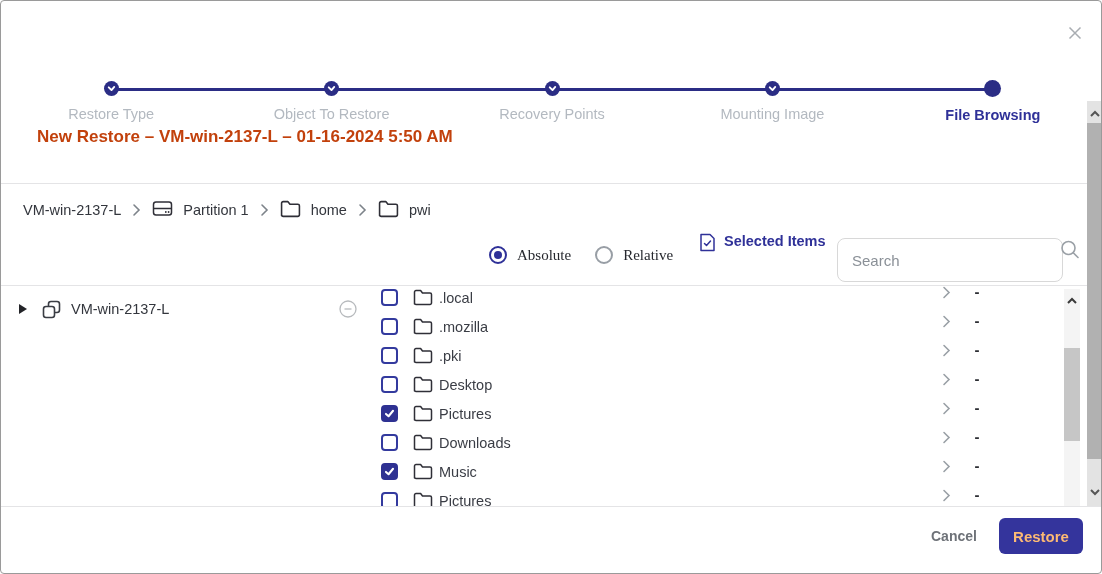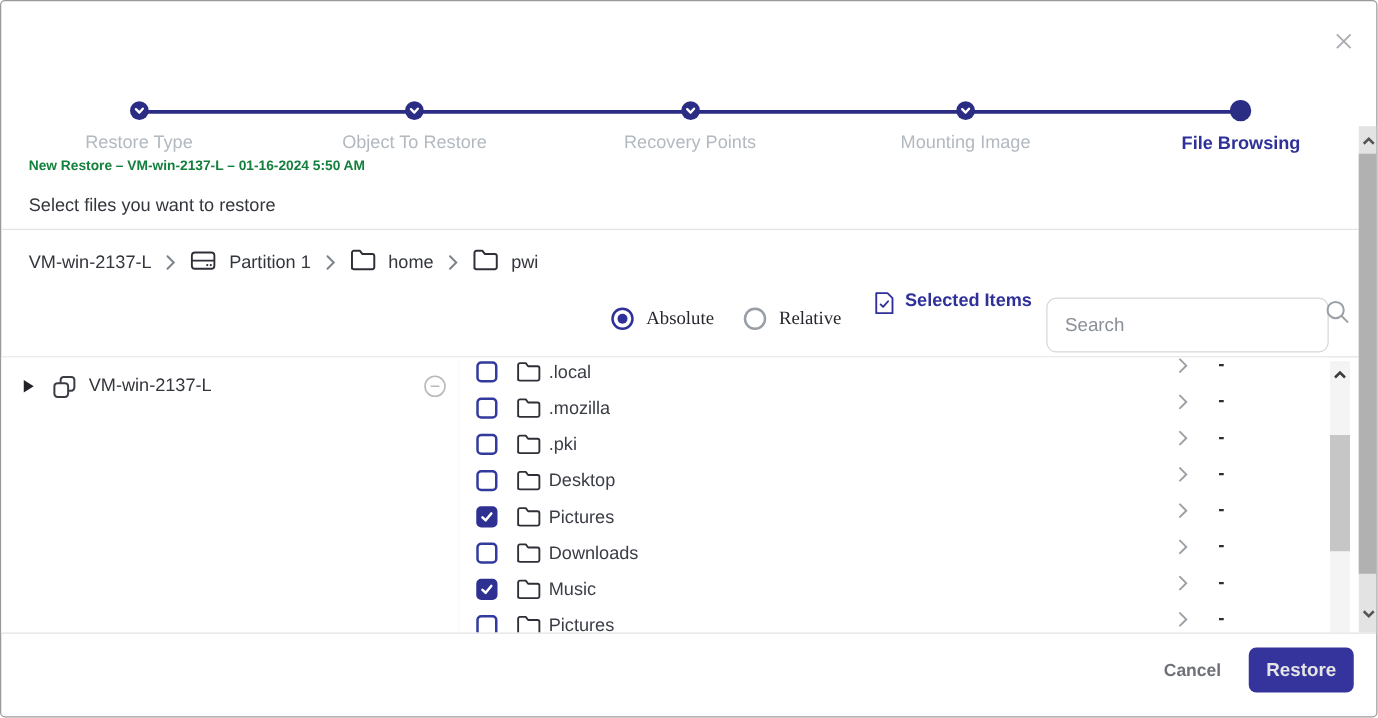--- a/index.html
+++ b/index.html
@@ -15,21 +15,21 @@
   .stepper-line { position:absolute; top:47px; left:111px; width:880px; height:3px; background:#2b2d85; }
   .steps { position:absolute; top:40px; left:0; width:1102px; display:flex; }
   .step { flex:1 1 20%; display:flex; flex-direction:column; align-items:center; cursor:pointer; }
   .dot { width:15px; height:15px; border-radius:50%; background:#2b2d85; display:flex;
          align-items:center; justify-content:center; z-index:2; }
   .step.active .dot { width:17px; height:17px; margin-top:-1px; }
   .slabel { margin-top:10px; font-size:14.5px; color:#b3b9c0; }
   .step.active .slabel { color:#2f3198; font-weight:bold; }
 
   
-  .title { position:absolute; left:22px; top:126px; font-size:11px; font-weight:bold; color:#15803d; }
+  .title { position:absolute; left:36px; top:126px; font-size:17px; font-weight:bold; color:#c2410c; }
   .subtitle { position:absolute; left:22px; top:156px; font-size:14.5px; color:#33363c; }
   .divider-h { position:absolute; left:0; height:1px; background:#e4e4e6; }
   #div1 { top:182px; width:1086px; }
   #div2 { top:284px; width:1086px; }
   #div3 { top:505px; width:1102px; }
   .divider-v { position:absolute; left:366px; top:285px; width:1px; height:220px; background:#e4e4e6; }
 
   
   .breadcrumb { position:absolute; left:22px; top:195px; height:28px; display:flex; align-items:center; gap:11px;
                 font-size:14.5px; color:#33363d; }
@@ -86,21 +86,21 @@
   .sb-outer { left:1086px; top:100px; width:16px; height:405px; background:#e3e3e3; }
   .sb-outer .sb-thumb { position:absolute; left:0; top:22px; width:16px; height:336px; background:#b1b1b1; }
   .sb-outer .sb-arrow-up { position:absolute; left:2px; top:4px; }
   .sb-outer .sb-arrow-down { position:absolute; left:2px; bottom:5px; }
 
   
   .cancel-btn { position:absolute; left:922px; top:521px; height:28px; padding:0 8px; background:none; border:none;
                 font-family:"Liberation Sans", sans-serif; font-size:14px; font-weight:bold; color:#6e7278; cursor:pointer; }
   .restore-btn { position:absolute; left:998px; top:517px; width:84px; height:36px; background:#34349c; border:none;
                  border-radius:6px; font-family:"Liberation Sans", sans-serif; font-size:15px; font-weight:bold;
-                 color:#e5e5e5; cursor:pointer; }
+                 color:#fdba74; cursor:pointer; }
 </style>
 </head>
 <body>
 
 <div class="dialog">
 
   <span class="close-btn">
     <svg width="16" height="16" viewBox="0 0 16 16">
         <path d="M2.5 2.5 L13.5 13.5 M13.5 2.5 L2.5 13.5" stroke="#a9adb2" stroke-width="1.5" fill="none"></path>
       </svg>
@@ -144,21 +144,20 @@
         <div class="step active">
     <span class="dot">
       
     </span>
     <span class="slabel">File Browsing</span>
   </div>
       </div>
   </div>
 
   <div class="title">New Restore – VM-win-2137-L – 01-16-2024 5:50 AM</div>
-  <div class="subtitle">Select files you want to restore</div>
   <div class="divider-h" id="div1"></div>
 
   <div class="breadcrumb" id="crumb-root">
       <span class="crumb">
 
     <span class="crumb-label">VM-win-2137-L</span>
   </span>
       <span class="crumb-sep">
     <svg width="9" height="14" viewBox="0 0 9 14">
           <path d="M2 2 L7 7 L2 12" fill="none" stroke="#7d838a" stroke-width="1.6" stroke-linecap="round"></path>

